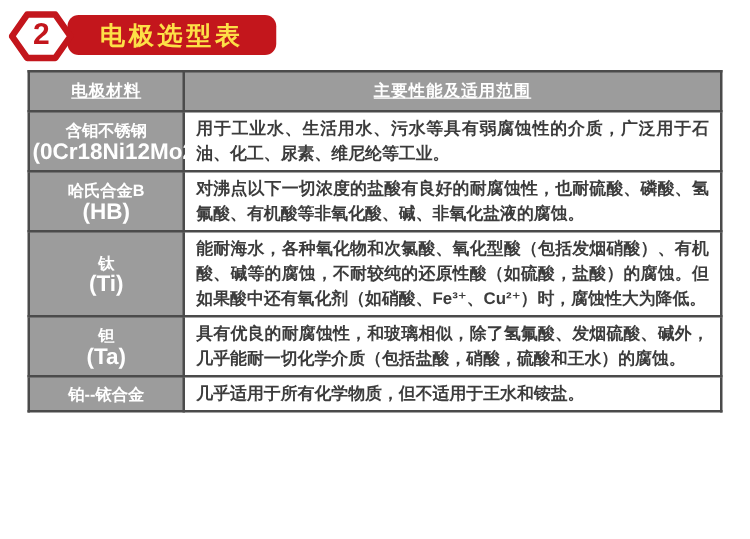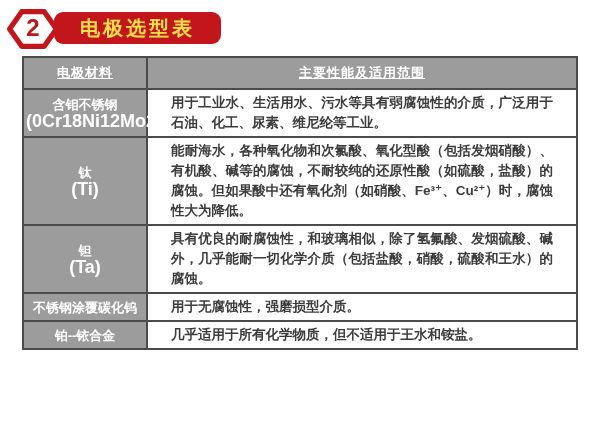--- a/index.html
+++ b/index.html
@@ -85,21 +85,21 @@
     line-height: 17px;
     padding: 4px 2px;
     margin-left: 14px;
   }
   td.mat .code { font-size: 18px; }
   td.desc {
     background: #ffffff;
     color: #3C3C3C;
     font-size: 13.5px;
     line-height: 20px;
-    padding: 3px 23px;
+    padding: 3px 9px;
     text-align: justify;
   }
 </style>
 </head>
 <body>
 
 <div class="page">
 
   <div class="title-bar">
     <span>电极选型表</span>
@@ -123,41 +123,41 @@
     <tbody>
         <tr>
       <td class="mat">
         <div>含钼不锈钢</div>
         <div class="code">(0Cr18Ni12Mo2Ti)</div>
       </td>
       <td class="desc">用于工业水、生活用水、污水等具有弱腐蚀性的介质，广泛用于石油、化工、尿素、维尼纶等工业。</td>
     </tr>
         <tr>
       <td class="mat">
+        <div>哈氏合金B</div>
+        <div class="code">(HB)</div>
+      </td>
+      <td class="desc">对沸点以下一切浓度的盐酸有良好的耐腐蚀性，也耐硫酸、磷酸、氢氟酸、有机酸等非氧化酸、碱、非氧化盐液的腐蚀。</td>
+    </tr>
+        <tr>
+      <td class="mat">
         <div>钛</div>
         <div class="code">(Ti)</div>
       </td>
       <td class="desc">能耐海水，各种氧化物和次氯酸、氧化型酸（包括发烟硝酸）、有机酸、碱等的腐蚀，不耐较纯的还原性酸（如硫酸，盐酸）的腐蚀。但如果酸中还有氧化剂（如硝酸、Fe³⁺、Cu²⁺）时，腐蚀性大为降低。</td>
     </tr>
         <tr>
       <td class="mat">
         <div>钽</div>
         <div class="code">(Ta)</div>
       </td>
       <td class="desc">具有优良的耐腐蚀性，和玻璃相似，除了氢氟酸、发烟硫酸、碱外，几乎能耐一切化学介质（包括盐酸，硝酸，硫酸和王水）的腐蚀。</td>
     </tr>
         <tr>
       <td class="mat">
-        <div>不锈钢涂覆碳化钨</div>
-
-      </td>
-      <td class="desc">用于无腐蚀性，强磨损型介质。</td>
-    </tr>
-        <tr>
-      <td class="mat">
         <div>铂--铱合金</div>
 
       </td>
       <td class="desc">几乎适用于所有化学物质，但不适用于王水和铵盐。</td>
     </tr>
       </tbody>
   </table>
 
 </div>
 

